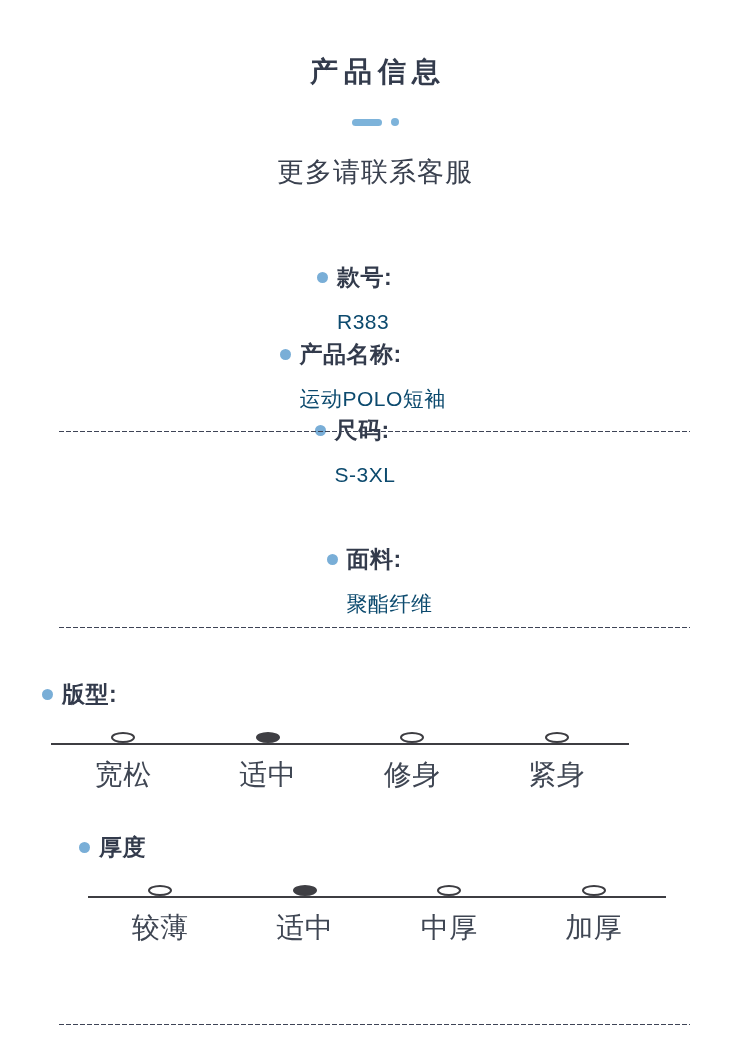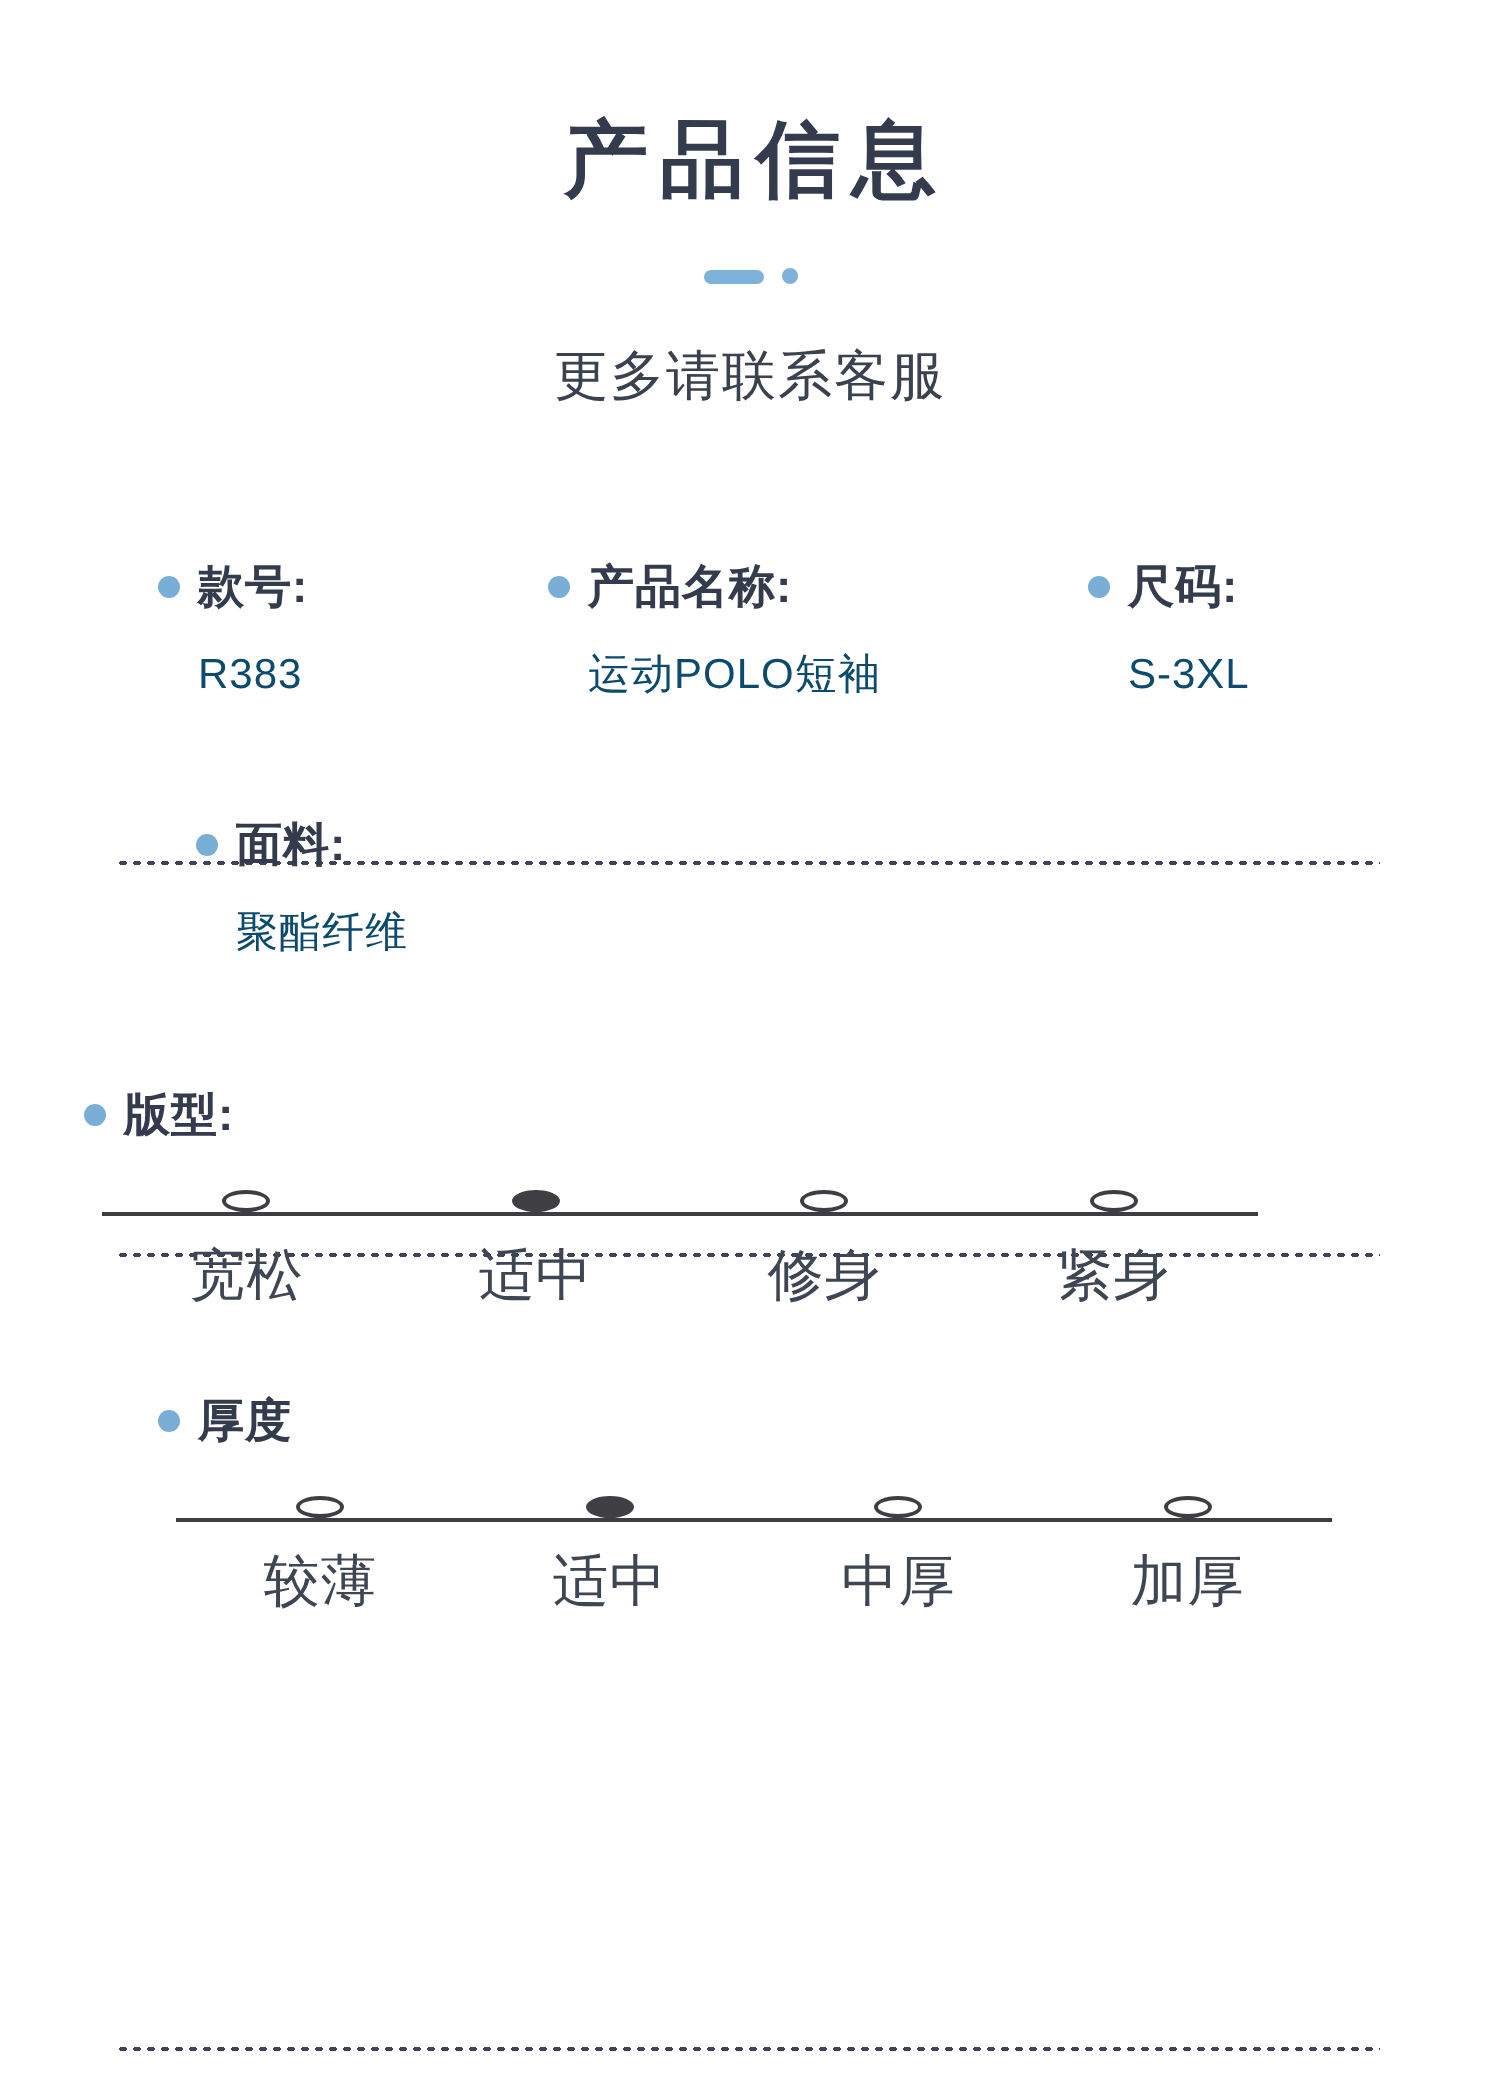--- a/index.html
+++ b/index.html
@@ -15,21 +15,21 @@
     color: #3a414f;
     overflow: hidden;
   }
 
   
   .header {
     padding-top: 56px;
     text-align: center;
   }
   .page-title {
-    font-size: 42px;
+    font-size: 28px;
     font-weight: bold;
     letter-spacing: 6px;
     color: #333b4c;
     line-height: 1.15;
     margin: 0;
     text-indent: 6px;
   }
   .title-divider {
     margin-top: 28px;
     height: 12px;
@@ -55,20 +55,21 @@
     font-size: 27px;
     font-weight: normal;
     letter-spacing: 1px;
     color: #3a414f;
   }
 
   
   .info-row {
     display: flex;
     align-items: center;
+    flex-direction: column;
   }
   .info-row.row1 { margin-top: 72px; padding-left: 79px; }
   .info-row.row2 { margin-top: 52px; padding-left: 98px; }
 
   .col { position: relative; }
   .col-1 { width: 195px; }
   .col-2 { width: 270px; }
   .col-3 { width: 200px; }
 
   .field-head {

